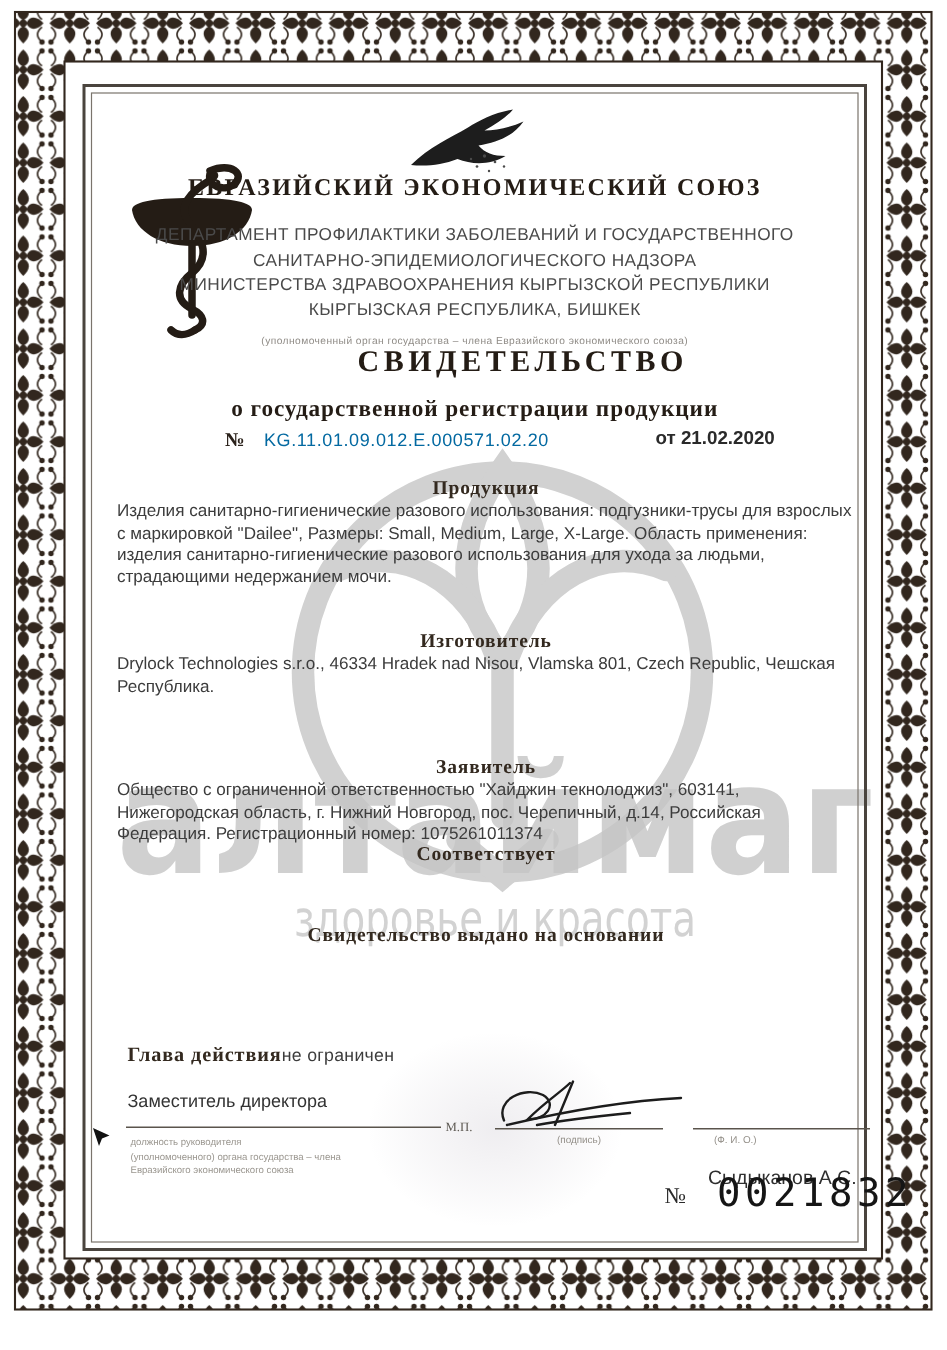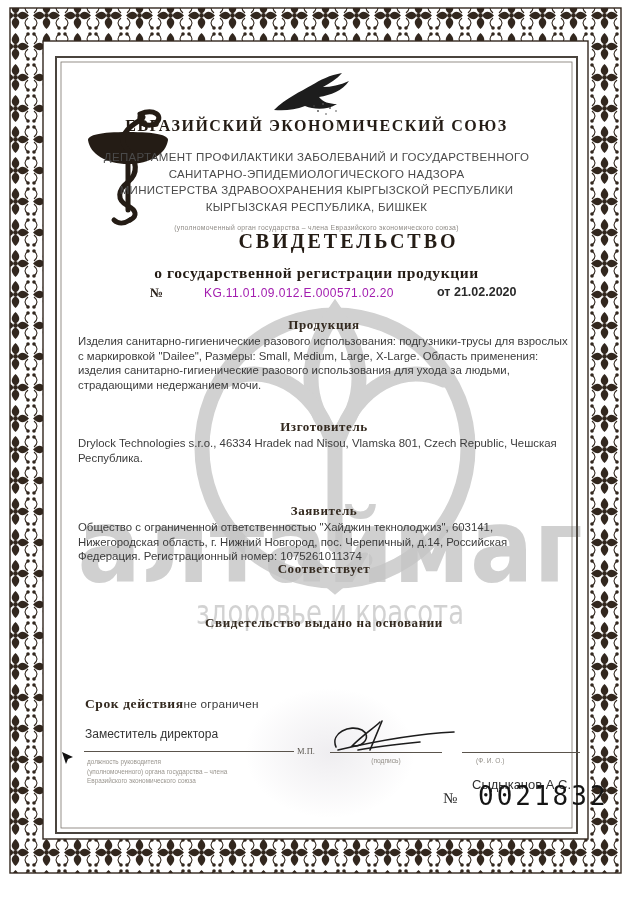--- a/index.html
+++ b/index.html
@@ -12,21 +12,21 @@
   .union-title{font-family:"Liberation Serif",serif;font-weight:bold;font-size:16px;
                letter-spacing:1.5px;color:#241c15;}
   .dept{font-size:11.5px;line-height:16.5px;color:#4a4a4a;letter-spacing:.3px;}
   .tiny-note{font-size:6.8px;color:#8f8b86;letter-spacing:.3px;}
   .doc-title{font-family:"Liberation Serif",serif;font-weight:bold;font-size:20px;
              letter-spacing:3px;color:#241c15;}
   .doc-sub{font-family:"Liberation Serif",serif;font-weight:bold;font-size:15.5px;
            letter-spacing:.6px;color:#241c15;}
   .numline span{vertical-align:baseline;}
   .num-label{font-family:"Liberation Serif",serif;font-weight:bold;font-size:13px;color:#2a211a;}
-  .num-value{font-size:12px;color:#a21caf;letter-spacing:.4px;margin-left:28px;}
+  .num-value{font-size:12px;color:#0369a1;letter-spacing:.4px;}
   .date{font-size:12.5px;font-weight:bold;color:#2a2a2a;}
   .sec{left:78px;width:492px;}
   .sec-label{font-family:"Liberation Serif",serif;font-weight:bold;font-size:13px;
              color:#33291f;letter-spacing:.6px;margin-bottom:1px;text-align:center;}
   .sec-text{font-size:11.4px;line-height:14.6px;color:#3c3c3c;}
   .validity-value{font-size:11.8px;color:#3c3c3c;font-family:"Liberation Sans",sans-serif;
                   font-weight:normal;letter-spacing:.2px;}
   .sig-title{font-size:12px;color:#333;}
   .rule{background:#5a544c;height:1px;}
   .sig-note{font-size:6.4px;color:#9a968f;line-height:9.5px;}
@@ -159,21 +159,21 @@
 
     <div class="abs sec" style="top:561px;">
       <div class="sec-label">Соответствует</div>
     </div>
 
     <div class="abs sec" style="top:615px;">
       <div class="sec-label">Свидетельство выдано на основании</div>
     </div>
 
     <div class="abs" style="left:85px;top:694px;">
-      <span class="sec-label" style="font-size:13.5px;">Срок действия</span><span class="validity-value">не ограничен</span>
+      <span class="sec-label" style="font-size:13.5px;">Глава действия</span><span class="validity-value">не ограничен</span>
     </div>
 
     <div class="abs stamp-speckle" style="left:245px;top:688px;"></div>
 
     <div class="abs sig-title" style="left:85px;top:727px;">Заместитель  директора</div>
     <div class="abs rule" style="left:84px;top:751px;width:210px;"></div>
     <div class="abs sig-note" style="left:87px;top:757px;">
       <div>должность руководителя</div>
       <div>(уполномоченного) органа государства – члена</div>
       <div>Евразийского экономического союза</div>

